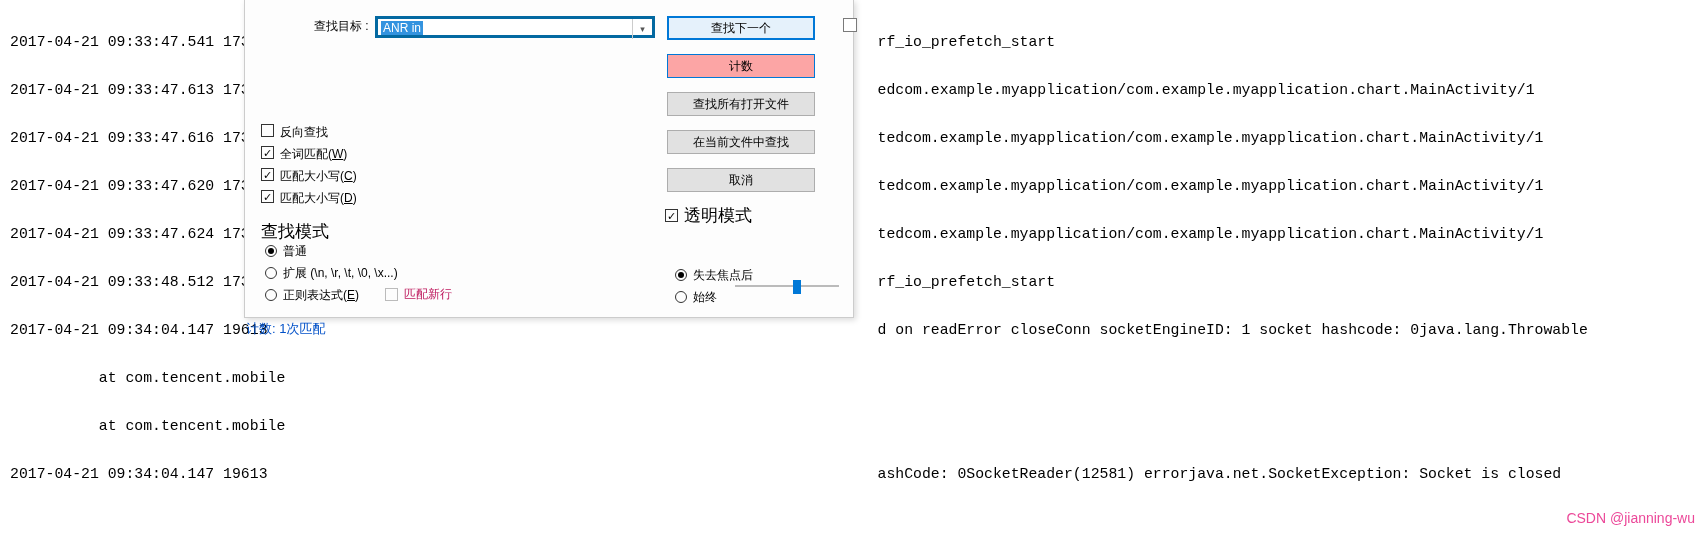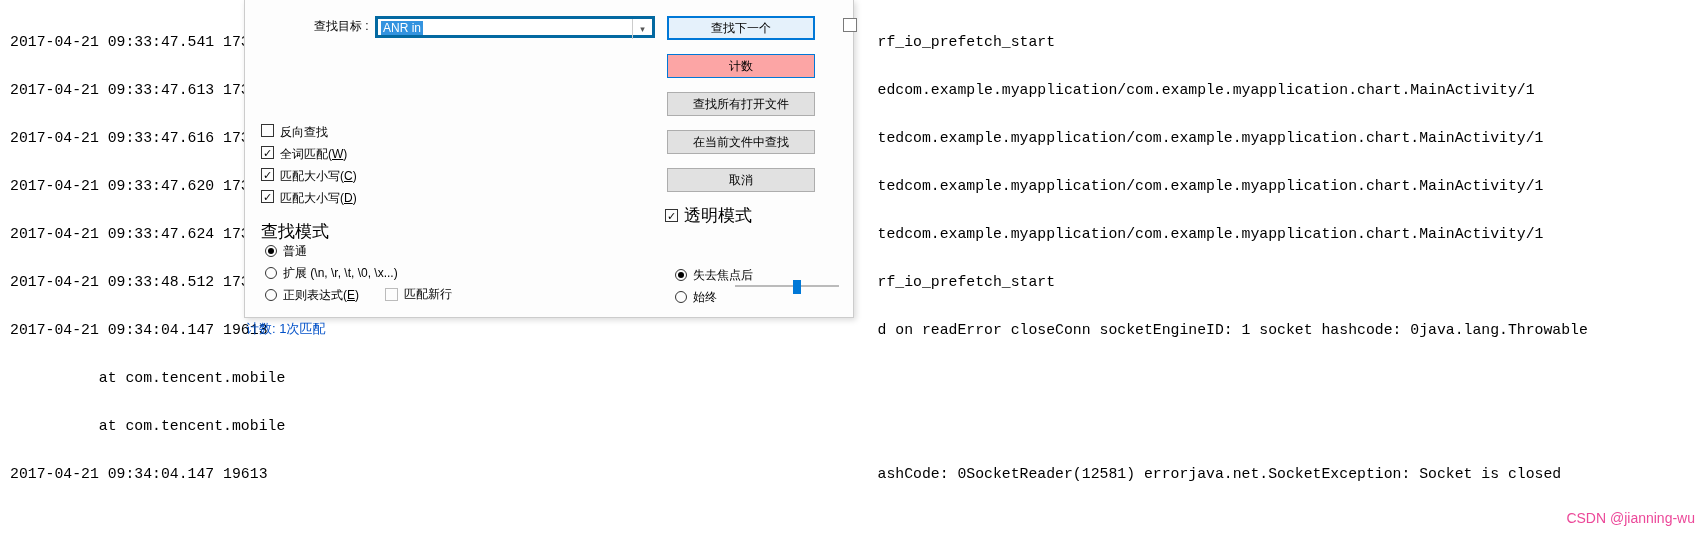--- a/index.html
+++ b/index.html
@@ -55,21 +55,21 @@
   .opts { position:absolute; left:16px; top:124px; }
   .opt-row { display:flex; height:22px;}
   .cbox { width:13px; height:13px; border:1px solid #333; margin-right:6px; display:inline-flex; align-items:center; justify-content:center; font-size:10px; line-height:10px;}
   .cbox.checked::after { content:"✓"; font-size:11px; color:#000;}
   .underline { text-decoration:underline;}
   .group-label { position:absolute; font-size:17px;}
   .radio-col { position:absolute;text-align:center; }
   .radio-row { display:flex; align-items:center; height:22px;}
   .rdot { width:12px;height:12px;border:1px solid #333;border-radius:50%; margin-right:6px; display:flex; align-items:center; justify-content:center;}
   .rdot.on::after { content:""; width:6px;height:6px;border-radius:50%; background:#000;}
-  .match-newline { position:absolute; left:140px; top:286px; display:flex; align-items:center; color:#000000; font-size:12px;}
+  .match-newline { position:absolute; left:140px; top:286px; display:flex; align-items:center; color:#be185d; font-size:12px;}
   .match-newline .cbox { border-color:#bbb;}
   .slider { position:absolute; left:490px; top:278px; width:104px; height:16px; }
   .slider-track { position:absolute; top:7px; left:0; width:100%; height:2px; background:#bbb;}
   .slider-thumb { position:absolute; top:2px; left:58px; width:8px; height:14px; background:#0078d7;}
   .count-result { position:absolute; left:1px; top:320px; color:#0050c8; font-size:13px;}
   .watermark {
     position:absolute; right:12px; bottom:10px;
     color:#ec4899; font-size:14px;
     font-family:Arial,sans-serif;
   }

